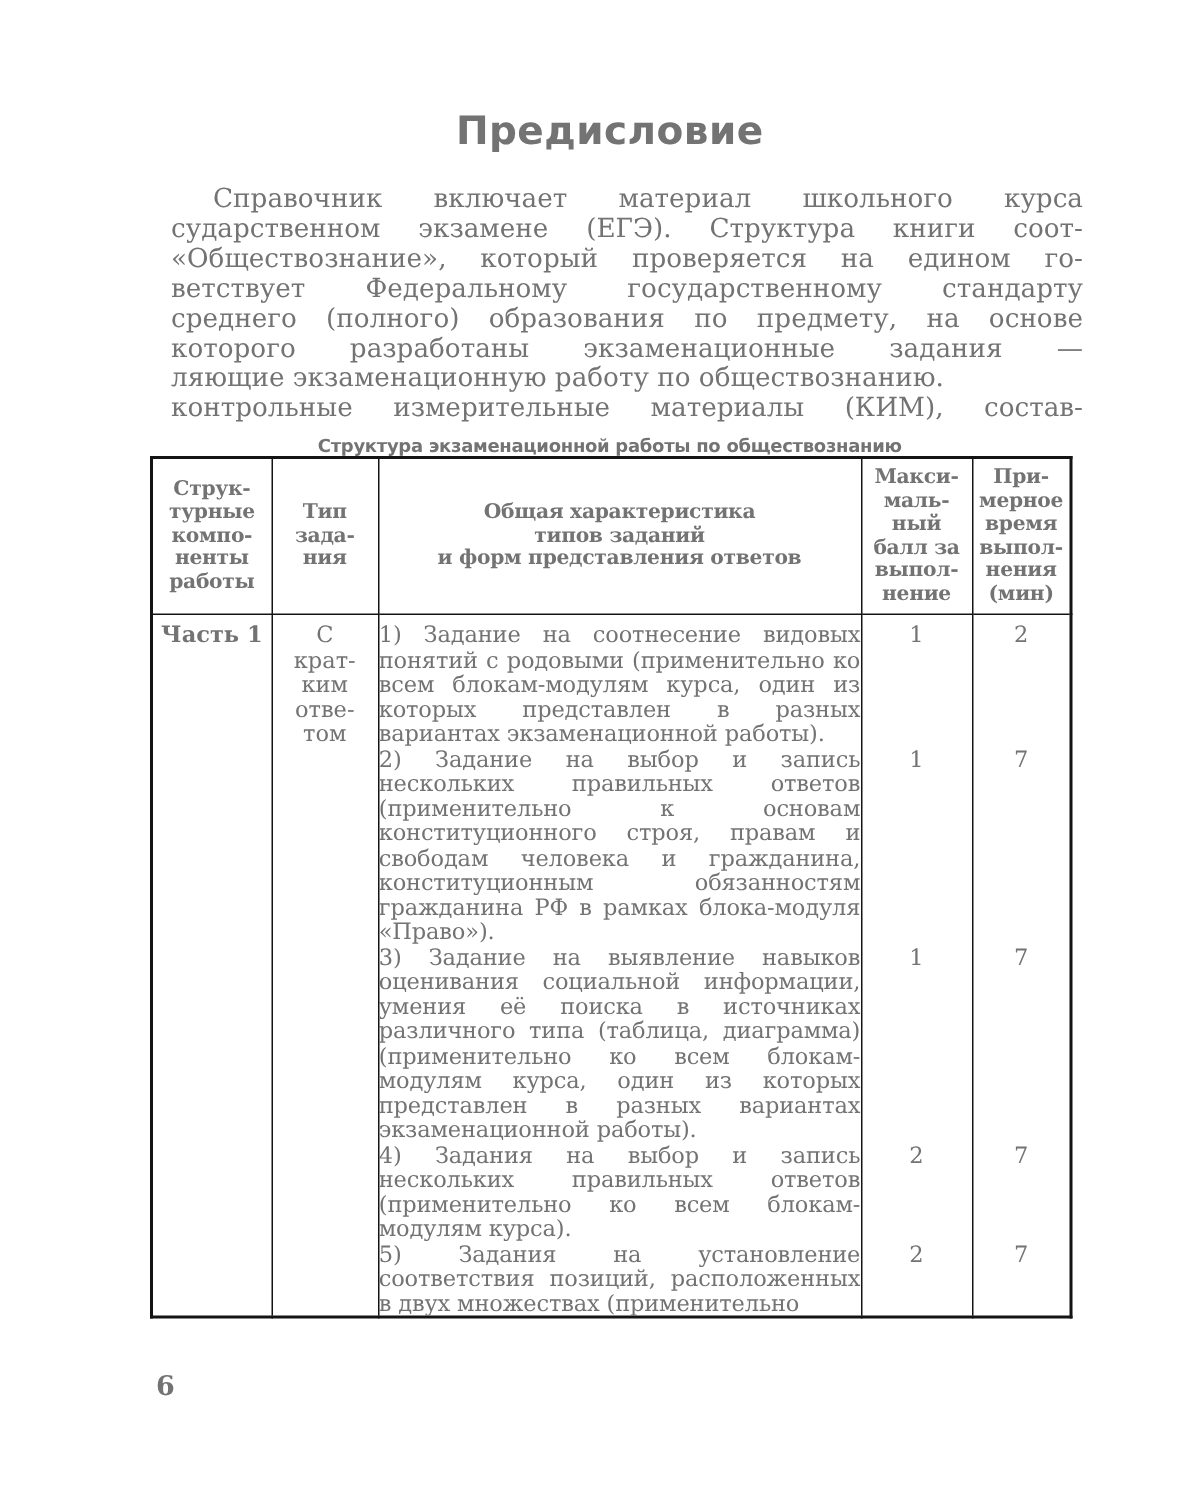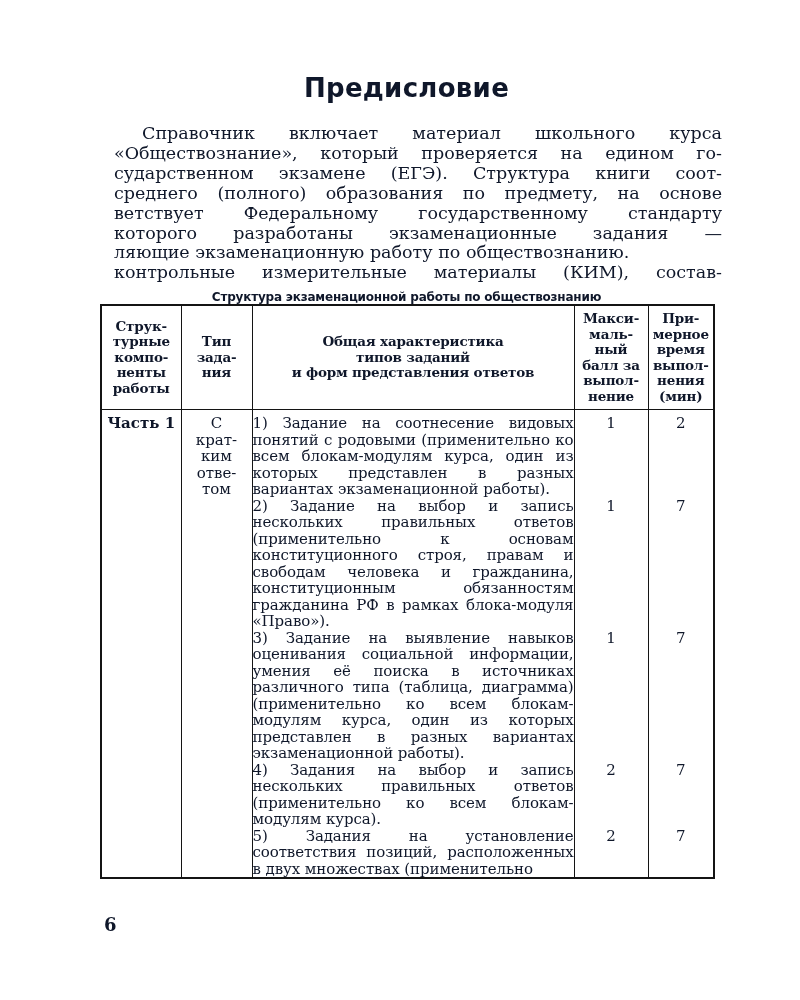--- a/index.html
+++ b/index.html
@@ -3,21 +3,21 @@
 <meta charset="utf-8">
 <style>
   html, body { margin: 0; padding: 0; }
   body { background: #e8e8e8; }
   .page {
     position: relative;
     width: 800px;
     height: 1000px;
     margin: 0 auto;
     background: #ffffff;
-    color: #0f172a;
+    color: #737373;
     font-family: "DejaVu Serif", serif;
     overflow: hidden;
   }
   .title {
     position: absolute;
     top: 72px;
     left: 100px;
     width: 613px;
     margin: 0;
     text-align: center;
@@ -107,24 +107,24 @@
 </style>
 </head>
 <body>
 
 <div class="page">
 
   <h1 class="title">Предисловие</h1>
 
   <div class="intro">
     <div class="line just indent">Справочник включает материал школьного курса</div>
+    <div class="line just">сударственном экзамене (ЕГЭ). Структура книги соот-</div>
     <div class="line just">«Обществознание», который проверяется на едином го-</div>
-    <div class="line just">сударственном экзамене (ЕГЭ). Структура книги соот-</div>
+    <div class="line just">ветствует Федеральному государственному стандарту</div>
     <div class="line just">среднего (полного) образования по предмету, на основе</div>
-    <div class="line just">ветствует Федеральному государственному стандарту</div>
     <div class="line just">которого разработаны экзаменационные задания —</div>
     <div class="line">ляющие экзаменационную работу по обществознанию.</div>
     <div class="line just">контрольные измерительные материалы (КИМ), состав-</div>
   </div>
 
   <div class="table-title">Структура экзаменационной работы по обществознанию</div>
 
   <table class="exam-table">
     <colgroup>
       <col style="width:80px">

